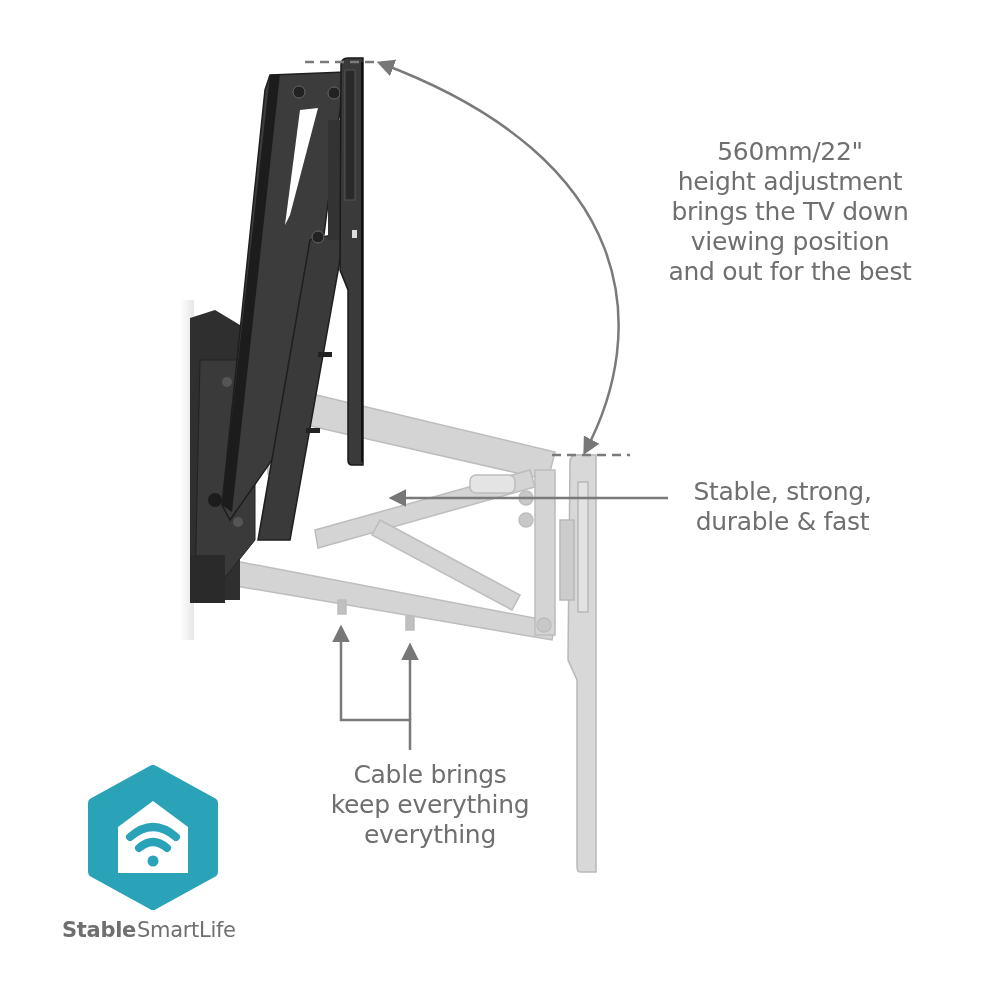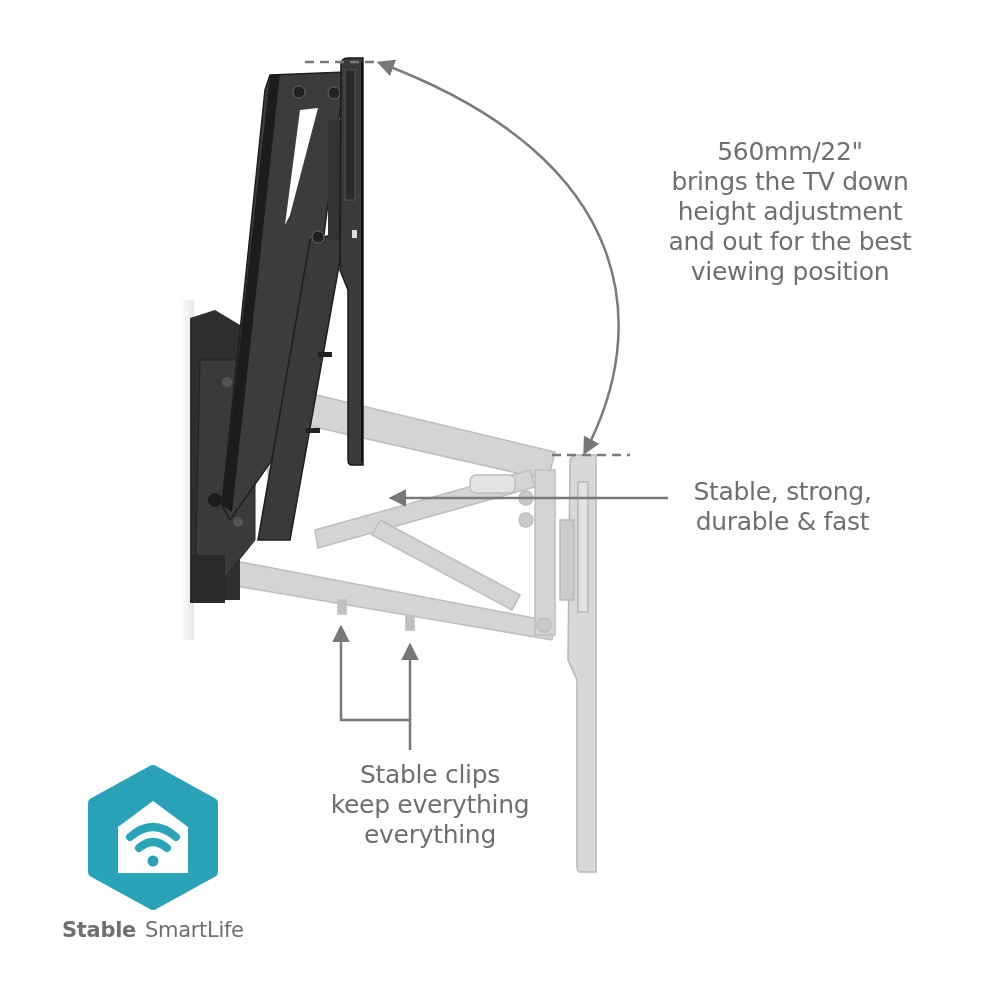--- a/index.html
+++ b/index.html
@@ -9,21 +9,21 @@
     position: absolute; color: #6f6f6f; text-align: center;
     font-family: "DejaVu Sans", sans-serif; font-size: 25px; line-height: 30px; letter-spacing: -0.3px;
   }
   .callout span { display: block; white-space: nowrap; }
   #callout-height { left: 640px; top: 137px; width: 300px; }
   #callout-motor { left: 660px; top: 477px; width: 245px; }
   #callout-clips { left: 300px; top: 760px; width: 260px; }
   .logo { position: absolute; left: 60px; top: 765px; width: 200px; }
   .brand { position: absolute; left: 62px; top: 918px; font-size: 21px; color: #6f6f6f; white-space: nowrap; letter-spacing: -0.3px; }
   .brand .b1 { font-weight: bold; }
-  .brand .b2 { font-weight: normal; margin-left: 9px; }
+  .brand .b2 { font-weight: normal; margin-left: 1px; }
 </style>
 </head>
 <body>
 
 <svg class="canvas" viewBox="0 0 1000 1000" xmlns="http://www.w3.org/2000/svg">
   <defs>
     <marker id="arrowhead" viewBox="0 0 10 10" refX="8" refY="5" markerWidth="7" markerHeight="7" orient="auto-start-reverse">
       <path d="M0,0 L10,5 L0,10 z" fill="#777"></path>
     </marker>
     <linearGradient id="wallshade" x1="0" x2="1">
@@ -106,33 +106,33 @@
 
     <line x1="668" y1="498" x2="392" y2="498" marker-end="url(#arrowhead)"></line>
 
     <polyline points="410,750 410,720 341,720 341,628" marker-end="url(#arrowhead)"></polyline>
     <line x1="410" y1="720" x2="410" y2="646" marker-end="url(#arrowhead)"></line>
   </g>
 </svg>
 
 <div class="callout" id="callout-height">
   <span>560mm/22"</span>
+  <span>height adjustment</span>
   <span>brings the TV down</span>
-  <span>height adjustment</span>
+  <span>viewing position</span>
   <span>and out for the best</span>
-  <span>viewing position</span>
 </div>
 
 <div class="callout" id="callout-motor">
   <span>Stable, strong,</span>
   <span>durable &amp; fast</span>
 </div>
 
 <div class="callout" id="callout-clips">
-  <span>Stable clips</span>
+  <span>Cable brings</span>
   <span>keep everything</span>
   <span>everything</span>
 </div>
 
 <div class="logo">
   <svg width="150" height="145" viewBox="0 0 150 145" style="margin-left:18px">
     <polygon points="75,5 135,38 135,107 75,140 15,107 15,38" fill="#2aa3b8" stroke="#2aa3b8" stroke-width="10" stroke-linejoin="round"></polygon>
     <path d="M40,62 L75,36 L110,62 L110,108 L40,108 Z" fill="#ffffff"></path>
     <path d="M52,72 Q75,52 98,72" stroke="#2aa3b8" stroke-width="8" fill="none" stroke-linecap="round"></path>
     <path d="M61,83 Q75,71 89,83" stroke="#2aa3b8" stroke-width="8" fill="none" stroke-linecap="round"></path>

